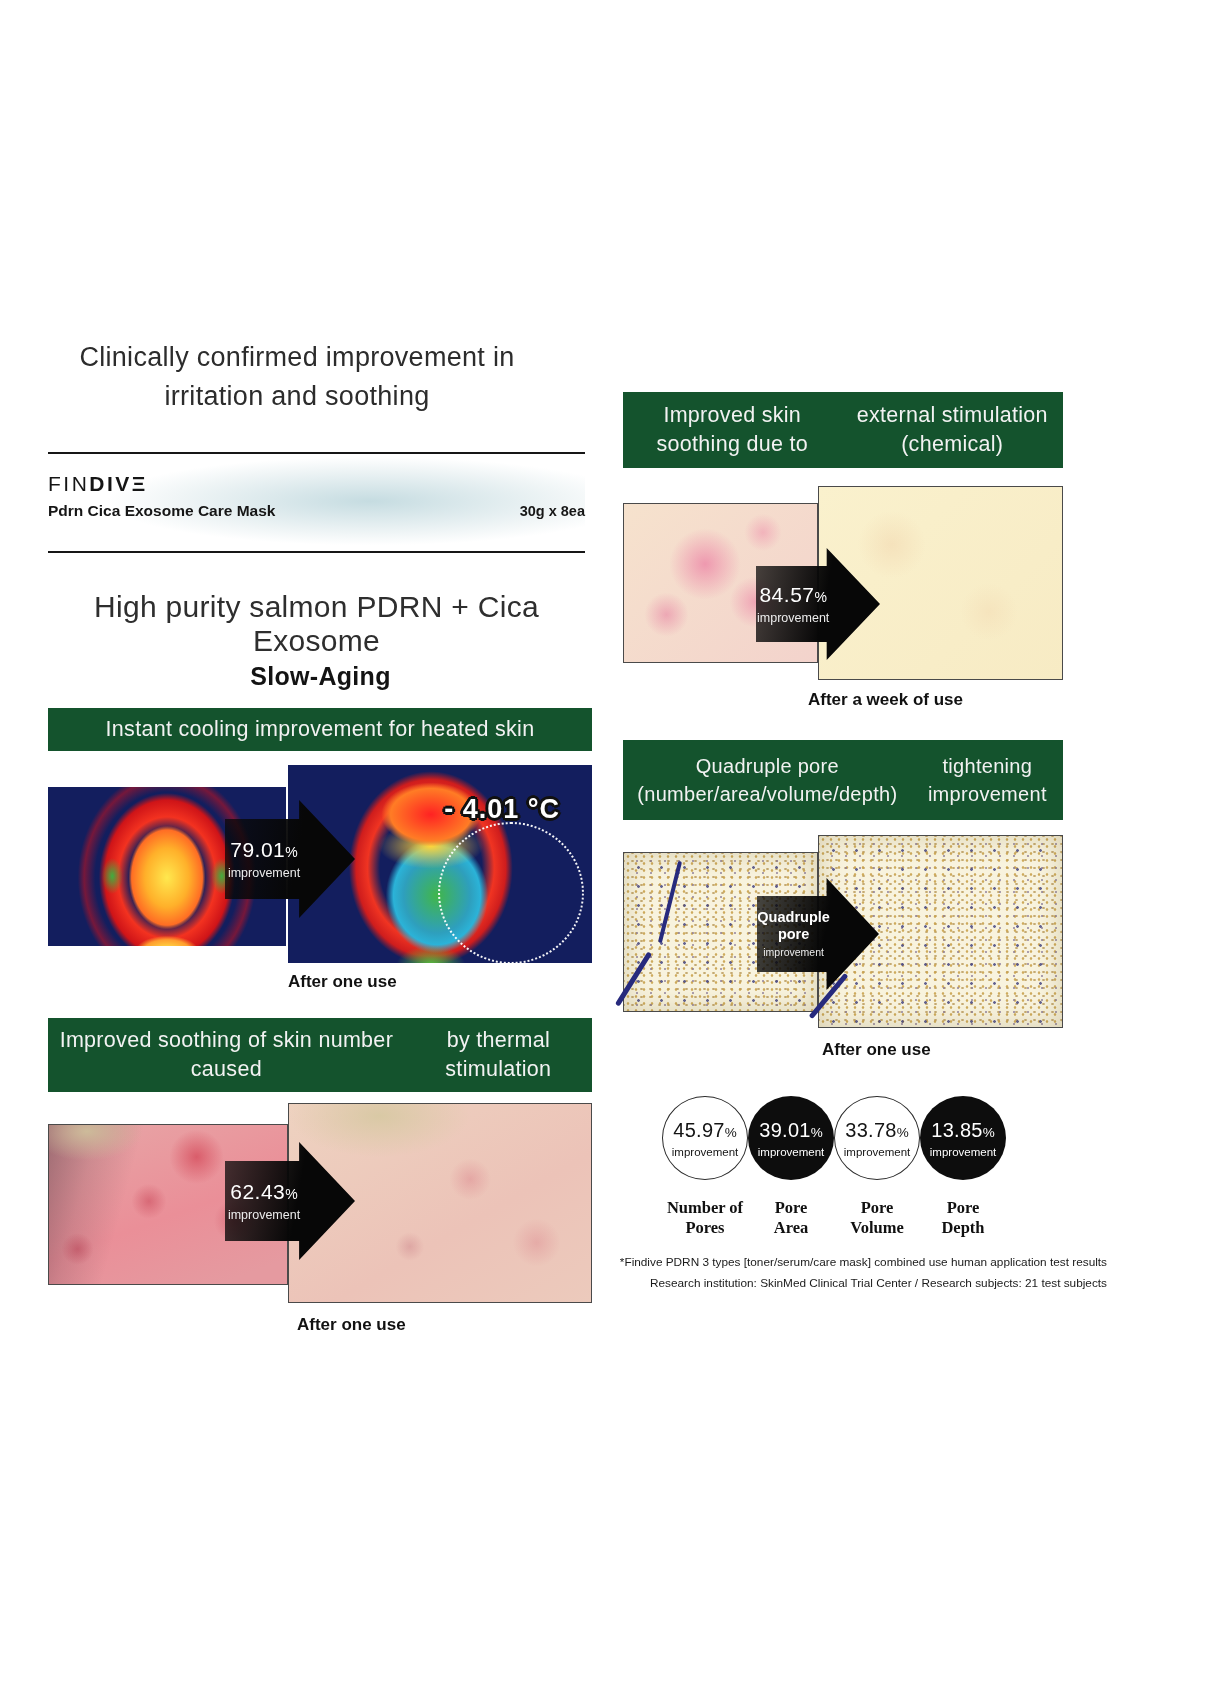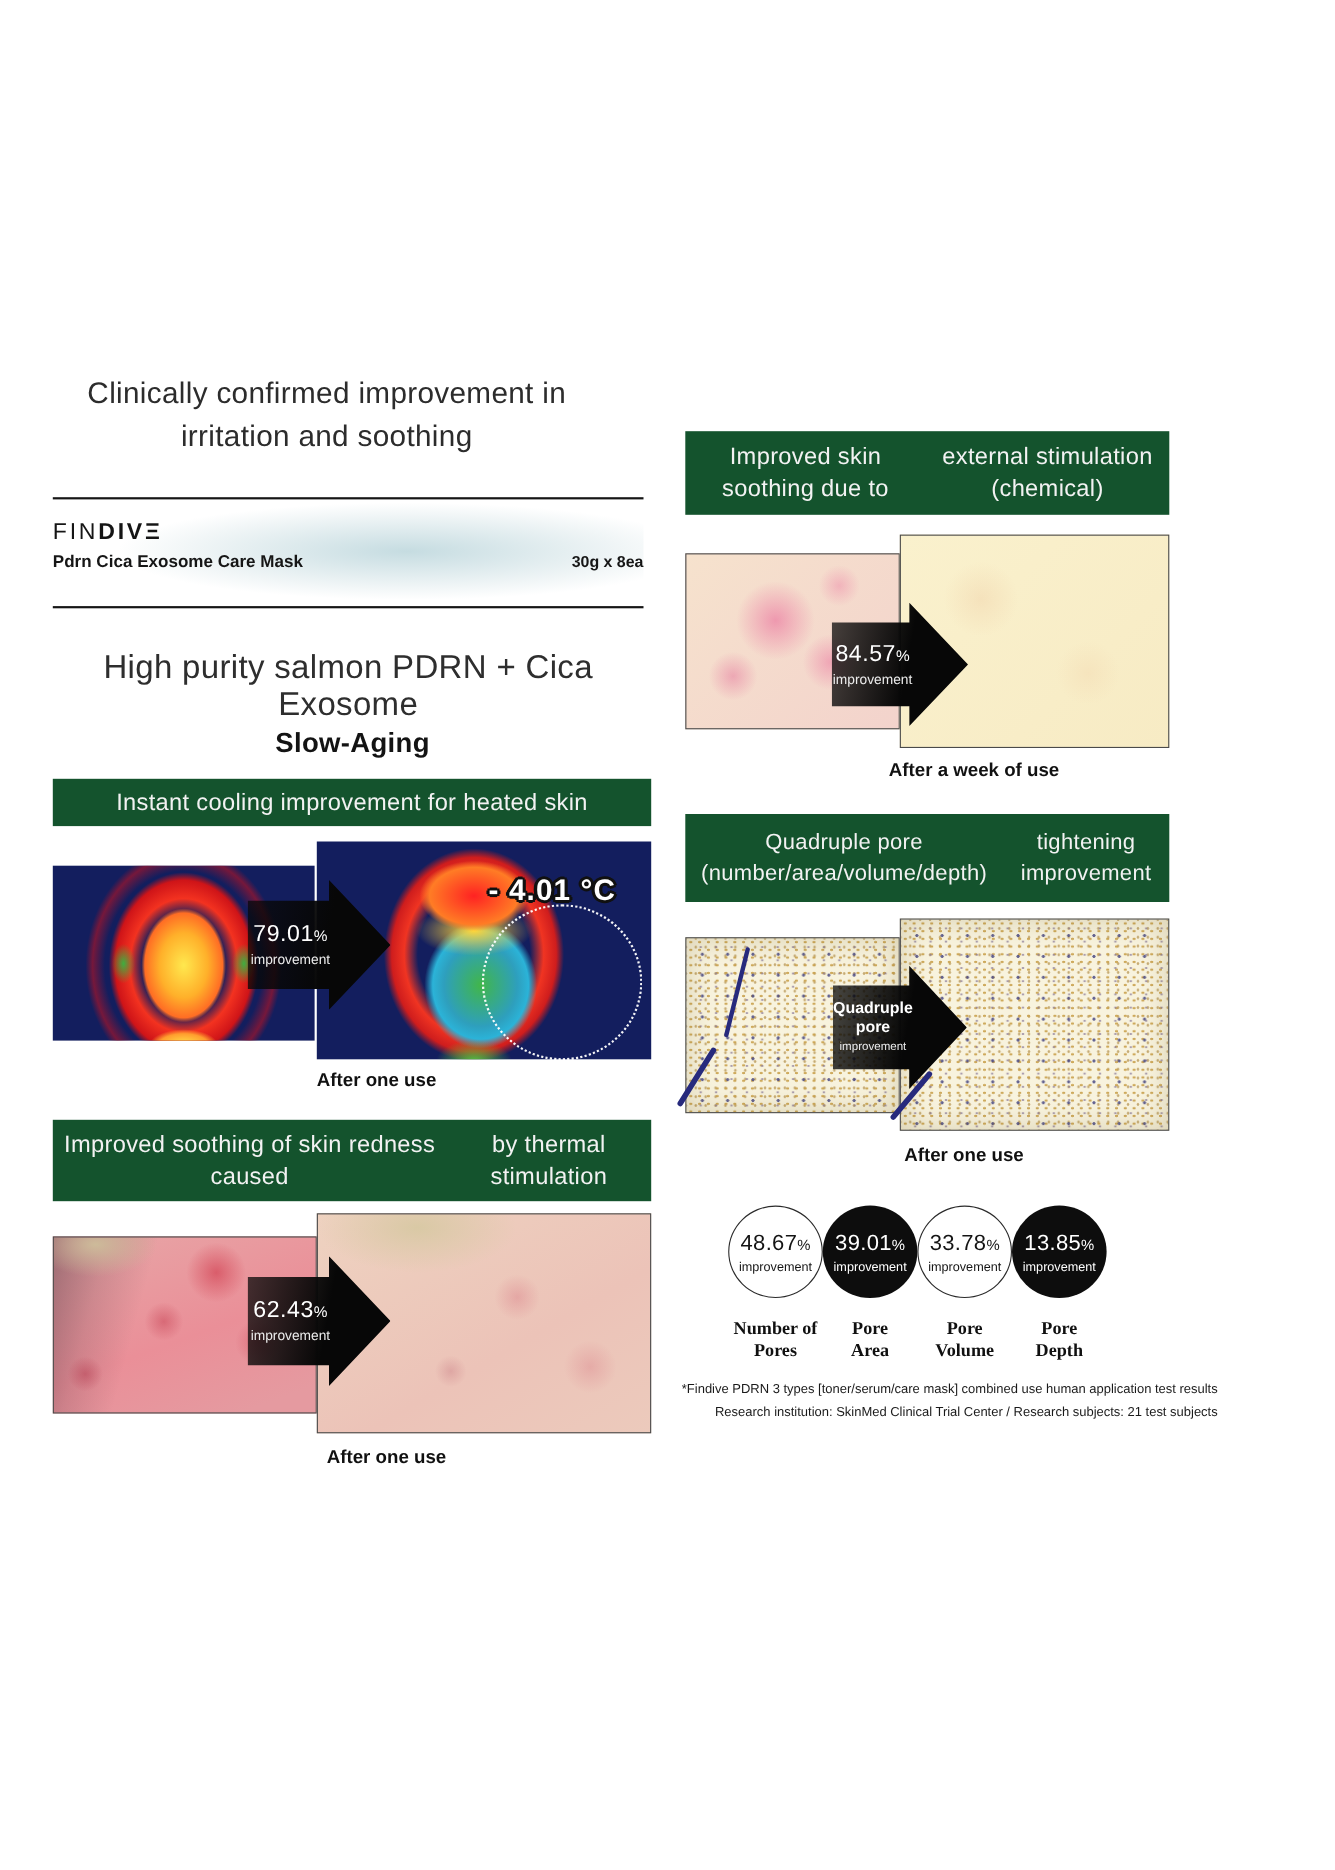--- a/index.html
+++ b/index.html
@@ -189,21 +189,21 @@
     <div class="shape"></div>
     <div class="txt">
       <div><span class="arrow-value">79.01</span><span class="arrow-unit">%</span></div>
       <div class="arrow-sub">improvement</div>
     </div>
   </div>
 
   <div class="abs caption cap-1">After one use</div>
 
   <div class="abs banner banner-2">
-    <span>Improved soothing of skin redness caused</span>
+    <span>Improved soothing of skin number caused</span>
     <span>by thermal stimulation</span>
   </div>
 
   <div class="abs img bordered skin-before"></div>
   <div class="abs img bordered skin-after"></div>
 
   <div class="abs block-arrow arrow-2">
     <div class="shape"></div>
     <div class="txt">
       <div><span class="arrow-value">62.43</span><span class="arrow-unit">%</span></div>
@@ -247,21 +247,21 @@
     <div class="txt">
       <div class="arrow-bold">Quadruple</div>
       <div class="arrow-bold">pore</div>
       <div class="arrow-sub" style="font-size:10.5px;">improvement</div>
     </div>
   </div>
 
   <div class="abs caption cap-4">After one use</div>
 
   <div class="abs stat-circle stat-outline circ-1">
-    <div><span class="stat-value">48.67</span><span class="stat-unit">%</span></div>
+    <div><span class="stat-value">45.97</span><span class="stat-unit">%</span></div>
     <div class="stat-sub">improvement</div>
   </div>
   <div class="abs stat-circle stat-filled circ-2">
     <div><span class="stat-value">39.01</span><span class="stat-unit">%</span></div>
     <div class="stat-sub">improvement</div>
   </div>
   <div class="abs stat-circle stat-outline circ-3">
     <div><span class="stat-value">33.78</span><span class="stat-unit">%</span></div>
     <div class="stat-sub">improvement</div>
   </div>

